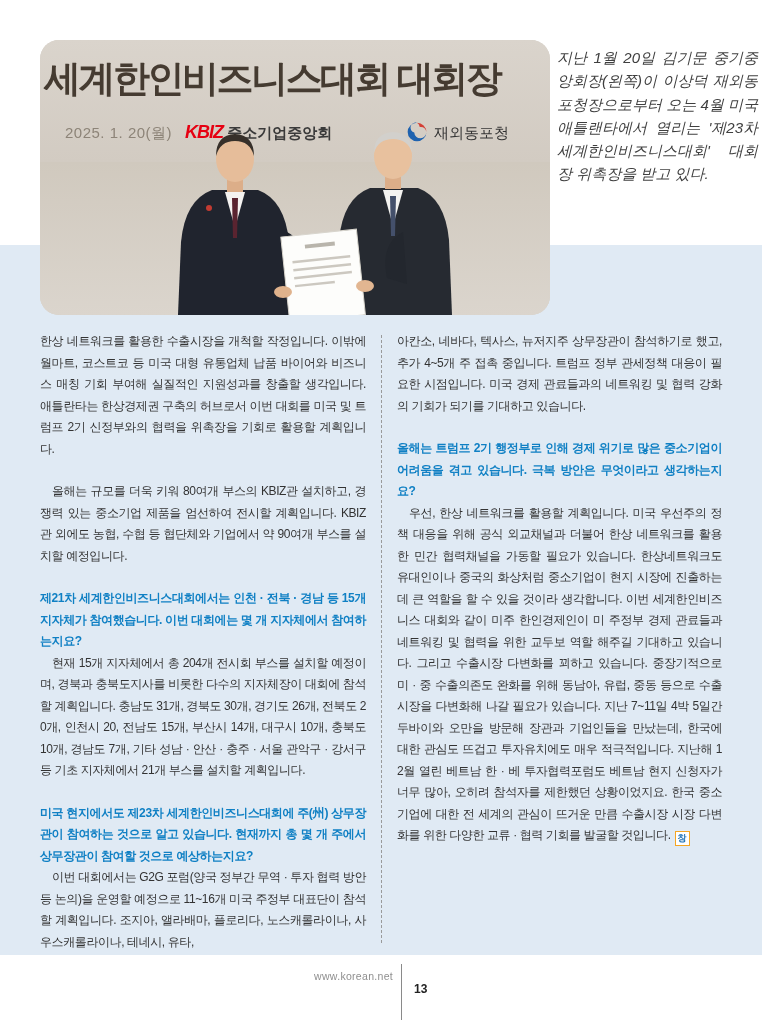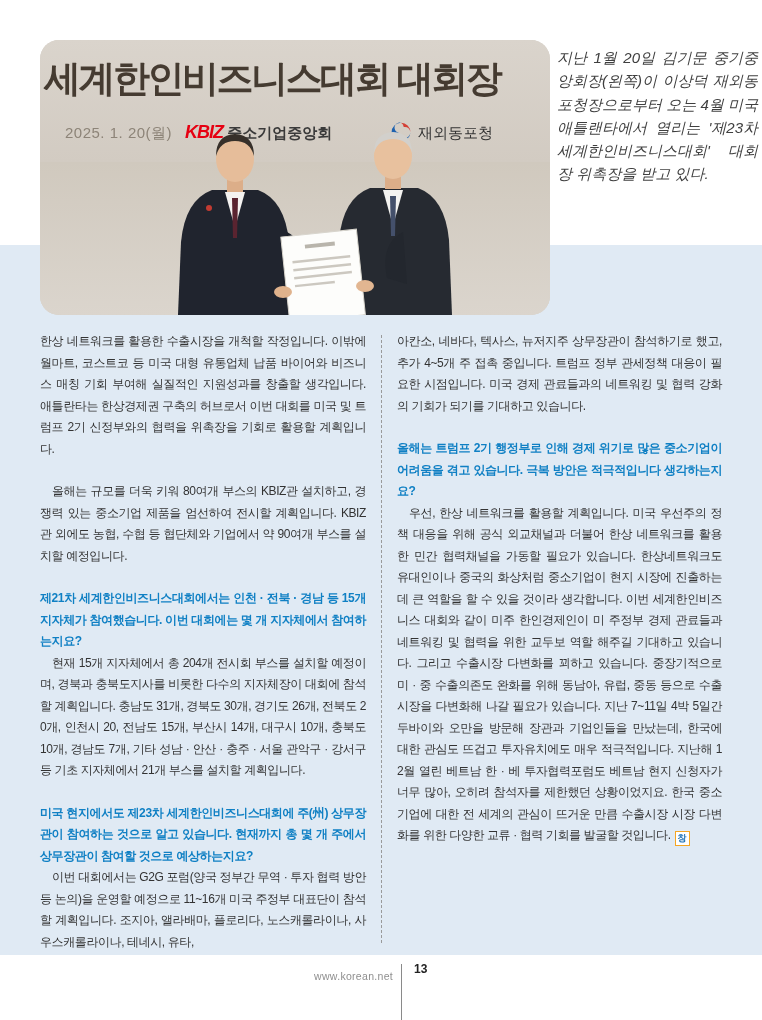--- a/index.html
+++ b/index.html
@@ -13,21 +13,21 @@
   .photo { position:absolute; left:40px; top:40px; width:510px; height:275px; overflow:hidden; background:#d5cfc6;border-radius:19px; }
   .photo-banner { position:absolute; left:0; top:0; width:510px; height:122px;
     background:linear-gradient(#dad4cc,#d2cbc2); z-index:1; }
   .banner-title { position:absolute; left:4px; top:14px; width:504px; white-space:nowrap;
     font-size:37px; font-weight:800; color:#453b31; letter-spacing:-2.5px; }
   .banner-info { position:absolute; left:0; top:80px; width:510px; height:40px; font-size:15px; }
   .banner-date { position:absolute; left:25px; top:4px; color:#8d8478; letter-spacing:0.5px; }
   .kbiz-logo { position:absolute; left:145px; top:2px; white-space:nowrap; }
   .kbiz-abbr { color:#e60012; font-weight:900; font-style:italic; font-size:18px; letter-spacing:-1px; }
   .kbiz-name { color:#3a3a3a; font-weight:700; }
-  .okf-logo { position:absolute; left:350px; top:1px; white-space:nowrap; }
+  .okf-logo { position:absolute; left:366px; top:1px; white-space:nowrap; }
   .okf-logo svg { vertical-align:-5px; margin-right:6px; }
   .okf-name { color:#333333; font-weight:500; }
   .photo-scene { position:absolute; inset:0; z-index:2; }
 
   
   .caption { position:absolute; left:557px; top:46px; width:201px;
     font-size:15px; line-height:1.55; color:#3f3f3f;
     text-align:justify; word-break:break-all;font-style:italic; }
 
   
@@ -45,21 +45,21 @@
   .para.indent { text-indent:12px; }
   .end-mark { display:inline-block; width:13px; height:13px; margin-left:4px;
     border:1px solid #f5a623; background:#ffffff; color:#1b6fb5;
     font-size:9px; font-weight:700; line-height:13px; text-align:center;
     letter-spacing:0; vertical-align:-2px; text-indent:0; }
 
   
   .footer { position:absolute; left:0; top:962px; width:762px; height:58px;margin-left:23px; }
   .footer-url { position:absolute; right:392px; top:8px; font-size:10.5px; color:#8f8f8f; letter-spacing:0.3px; }
   .footer-line { position:absolute; left:378px; top:2px; width:1px; height:56px; background:#8a8a8a; }
-  .footer-page { position:absolute; left:391px; top:0; font-size:12px; font-weight:700; color:#222222; }
+  .footer-page { position:absolute; left:391px; top:20px; font-size:12px; font-weight:700; color:#222222; }
 </style>
 </head>
 <body>
 
 <div class="page">
 
   <div class="blue-panel"></div>
 
   <div class="photo">
     <div class="photo-banner">
@@ -120,21 +120,21 @@
         <div class="block para">한상 네트워크를 활용한 수출시장을 개척할 작정입니다. 이밖에 월마트, 코스트코 등 미국 대형 유통업체 납품 바이어와 비즈니스 매칭 기회 부여해 실질적인 지원성과를 창출할 생각입니다. 애틀란타는 한상경제권 구축의 허브로서 이번 대회를 미국 및 트럼프 2기 신정부와의 협력을 위촉장을 기회로 활용할 계획입니다.</div>
         <div class="block para indent">올해는 규모를 더욱 키워 80여개 부스의 KBIZ관 설치하고, 경쟁력 있는 중소기업 제품을 엄선하여 전시할 계획입니다. KBIZ관 외에도 농협, 수협 등 협단체와 기업에서 약 90여개 부스를 설치할 예정입니다.</div>
         <div class="block heading">제21차 세계한인비즈니스대회에서는 인천 · 전북 · 경남 등 15개 지자체가 참여했습니다. 이번 대회에는 몇 개 지자체에서 참여하는지요?</div>
         <div class="block para indent">현재 15개 지자체에서 총 204개 전시회 부스를 설치할 예정이며, 경북과 충북도지사를 비롯한 다수의 지자체장이 대회에 참석할 계획입니다. 충남도 31개, 경북도 30개, 경기도 26개, 전북도 20개, 인천시 20, 전남도 15개, 부산시 14개, 대구시 10개, 충북도 10개, 경남도 7개, 기타 성남 · 안산 · 충주 · 서울 관악구 · 강서구 등 기초 지자체에서 21개 부스를 설치할 계획입니다.</div>
         <div class="block heading">미국 현지에서도 제23차 세계한인비즈니스대회에 주(州) 상무장관이 참여하는 것으로 알고 있습니다. 현재까지 총 몇 개 주에서 상무장관이 참여할 것으로 예상하는지요?</div>
         <div class="block para indent">이번 대회에서는 G2G 포럼(양국 정부간 무역 · 투자 협력 방안 등 논의)을 운영할 예정으로 11~16개 미국 주정부 대표단이 참석할 계획입니다. 조지아, 앨라배마, 플로리다, 노스캐롤라이나, 사우스캐롤라이나, 테네시, 유타,</div>
       </div>
     <div class="col-divider"></div>
     <div class="col col-right">
         <div class="block para">아칸소, 네바다, 텍사스, 뉴저지주 상무장관이 참석하기로 했고, 추가 4~5개 주 접촉 중입니다. 트럼프 정부 관세정책 대응이 필요한 시점입니다. 미국 경제 관료들과의 네트워킹 및 협력 강화의 기회가 되기를 기대하고 있습니다.</div>
-        <div class="block heading">올해는 트럼프 2기 행정부로 인해 경제 위기로 많은 중소기업이 어려움을 겪고 있습니다. 극복 방안은 적극적입니다 생각하는지요?</div>
+        <div class="block heading">올해는 트럼프 2기 행정부로 인해 경제 위기로 많은 중소기업이 어려움을 겪고 있습니다. 극복 방안은 무엇이라고 생각하는지요?</div>
         <div class="block para indent">우선, 한상 네트워크를 활용할 계획입니다. 미국 우선주의 정책 대응을 위해 공식 외교채널과 더불어 한상 네트워크를 활용한 민간 협력채널을 가동할 필요가 있습니다. 한상네트워크도 유대인이나 중국의 화상처럼 중소기업이 현지 시장에 진출하는데 큰 역할을 할 수 있을 것이라 생각합니다. 이번 세계한인비즈니스 대회와 같이 미주 한인경제인이 미 주정부 경제 관료들과 네트워킹 및 협력을 위한 교두보 역할 해주길 기대하고 있습니다. 그리고 수출시장 다변화를 꾀하고 있습니다. 중장기적으로 미 · 중 수출의존도 완화를 위해 동남아, 유럽, 중동 등으로 수출시장을 다변화해 나갈 필요가 있습니다. 지난 7~11일 4박 5일간 두바이와 오만을 방문해 장관과 기업인들을 만났는데, 한국에 대한 관심도 뜨겁고 투자유치에도 매우 적극적입니다. 지난해 12월 열린 베트남 한 · 베 투자협력포럼도 베트남 현지 신청자가 너무 많아, 오히려 참석자를 제한했던 상황이었지요. 한국 중소기업에 대한 전 세계의 관심이 뜨거운 만큼 수출시장 시장 다변화를 위한 다양한 교류 · 협력 기회를 발굴할 것입니다.<span class="end-mark">창</span></div>
       </div>
   </div>
 
   <div class="footer">
     <span class="footer-url">www.korean.net</span>
     <span class="footer-line"></span>
     <span class="footer-page">13</span>
   </div>
 

